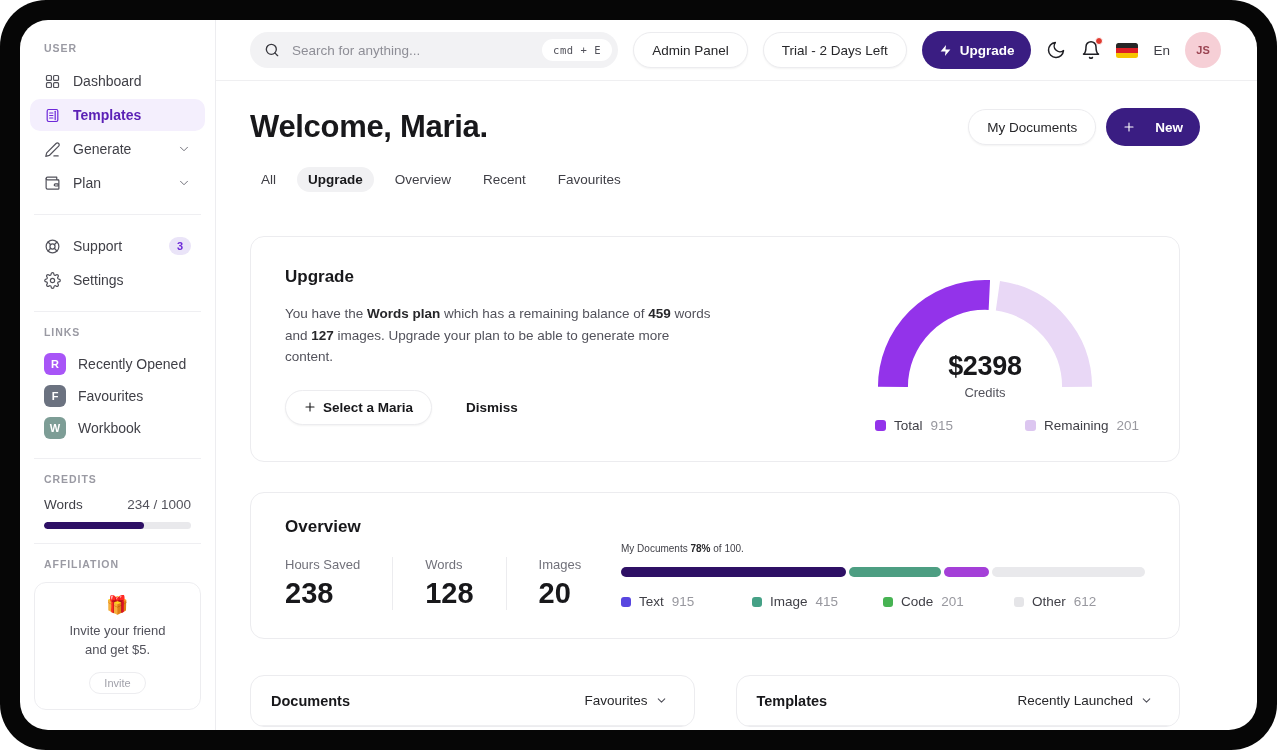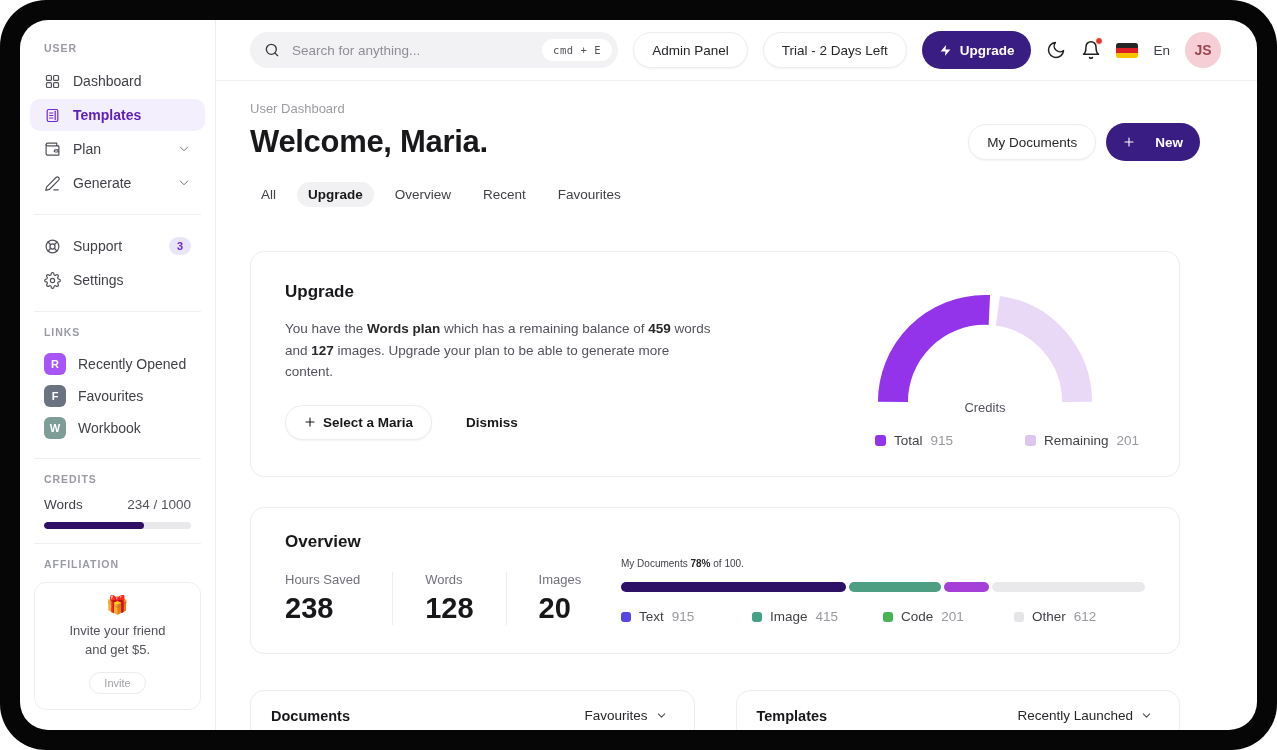--- a/index.html
+++ b/index.html
@@ -48,21 +48,21 @@
   .pill-btn { height: 36px; display: flex; align-items: center; padding: 0 18px; border: 1px solid #ececef; border-radius: 999px; background: #fff; font-size: 13.5px; font-weight: 500; color: #27272a; box-shadow: 0 1px 2px rgba(20,20,25,.05); cursor: pointer; font-family: inherit; white-space: nowrap; }
   .cta-btn { height: 38px; display: flex; align-items: center; gap: 8px; padding: 0 17px; border-radius: 999px; color: #fff; font-size: 13.5px; font-weight: 600; border: 0; cursor: pointer; font-family: inherit; white-space: nowrap; }
   .cta-btn svg { width: 13px; height: 13px; }
   .icon-btn { background: none; border: 0; padding: 0; display: flex; cursor: pointer; }
   .icon-btn svg { width: 20px; height: 20px; stroke: #1f1f24; fill: none; stroke-width: 1.8; stroke-linecap: round; stroke-linejoin: round; }
   .bell-wrap { position: relative; }
   .bell-dot { position: absolute; top: -3px; right: -2px; width: 8px; height: 8px; border-radius: 50%; background: #e03a30; border: 1.5px solid #fff; }
   .flag { width: 22px; height: 15px; border-radius: 2.5px; overflow: hidden; display: flex; flex-direction: column; flex: 0 0 auto; }
   .flag div { flex: 1; }
   .lang { font-size: 13.5px; color: #3f3f46; }
-  .avatar { width: 36px; height: 36px; border-radius: 50%; background: #f6cfd6; color: #9a4452; font-size: 14px; font-weight: 700; display: flex; align-items: center; justify-content: center; cursor: pointer; }
+  .avatar { width: 36px; height: 36px; border-radius: 50%; background: #f6cfd6; color: #9a4452; font-size: 11px; font-weight: 700; display: flex; align-items: center; justify-content: center; cursor: pointer; }
 
   
   .content { flex: 1; padding: 20px 57px 0 34px; overflow: hidden; }
   .breadcrumb { font-size: 13px; color: #9b9ba3; }
   .header-row { display: flex; align-items: center; margin-top: 7px; }
   .page-title { font-size: 31px; font-weight: 800; letter-spacing: -0.01em; text-align: center; }
   .header-actions { margin-left: auto; display: flex; gap: 10px; align-items: center; }
   .tabs { display: flex; align-items: center; gap: 10px; margin-top: 21px; }
   .tab { font-size: 13.5px; color: #3f3f46; padding: 5px 11px; border-radius: 999px; cursor: pointer; }
   .tab.active { background: #f1f1f3; color: #18181b; font-weight: 700; }
@@ -132,38 +132,38 @@
           <line x1="8" y1="8.5" x2="12.5" y2="8.5"></line>
           <line x1="8" y1="12" x2="12.5" y2="12"></line>
           <line x1="8" y1="15.5" x2="12.5" y2="15.5"></line>
           <line x1="15.8" y1="6" x2="15.8" y2="18"></line>
         </svg>
       <span>Templates</span>
     </div>
 
     <div class="nav-item">
       <svg viewBox="0 0 24 24">
-          <path d="M20 7H5a2 2 0 0 1-2-2 2 2 0 0 1 2-2h13v4"></path>
-          <path d="M3 5v13a2 2 0 0 0 2 2h15a1 1 0 0 0 1-1V8a1 1 0 0 0-1-1"></path>
-          <path d="M16 12.5h4v3h-4a1.5 1.5 0 0 1 0-3z"></path>
-        </svg>
-      <span>Plan</span>
+          <path d="M17 3.5a2.6 2.6 0 1 1 3.7 3.7L7.5 20.4 2.5 21.7l1.3-5L17 3.5z"></path>
+          <line x1="14" y1="21" x2="20" y2="21"></line>
+        </svg>
+      <span>Generate</span>
       <span class="chev">
           <svg viewBox="0 0 24 24">
             <polyline points="6 9 12 15 18 9"></polyline>
           </svg>
         </span>
     </div>
 
     <div class="nav-item">
       <svg viewBox="0 0 24 24">
-          <path d="M17 3.5a2.6 2.6 0 1 1 3.7 3.7L7.5 20.4 2.5 21.7l1.3-5L17 3.5z"></path>
-          <line x1="14" y1="21" x2="20" y2="21"></line>
-        </svg>
-      <span>Generate</span>
+          <path d="M20 7H5a2 2 0 0 1-2-2 2 2 0 0 1 2-2h13v4"></path>
+          <path d="M3 5v13a2 2 0 0 0 2 2h15a1 1 0 0 0 1-1V8a1 1 0 0 0-1-1"></path>
+          <path d="M16 12.5h4v3h-4a1.5 1.5 0 0 1 0-3z"></path>
+        </svg>
+      <span>Plan</span>
       <span class="chev">
           <svg viewBox="0 0 24 24">
             <polyline points="6 9 12 15 18 9"></polyline>
           </svg>
         </span>
     </div>
 
     <div class="sb-divider"></div>
 
     <div class="nav-item">
@@ -265,21 +265,20 @@
           <div style="background:#262626"></div>
           <div style="background:#dd1f26"></div>
           <div style="background:#f6c500"></div>
         </div>
         <span class="lang">En</span>
         <div class="avatar">JS</div>
       </div>
     </header>
 
     <div class="content">
-      <div class="breadcrumb">User Dashboard</div>
 
       <div class="header-row">
         <h1 class="page-title" style="margin:0">Welcome, Maria.</h1>
         <div class="header-actions">
           <button class="pill-btn">My Documents</button>
           <button class="cta-btn" style="background: rgb(58, 29, 130); gap: 20px;">
             <svg class="plus" viewBox="0 0 24 24" stroke="#fff">
                 <line x1="12" y1="4" x2="12" y2="20"></line>
                 <line x1="4" y1="12" x2="20" y2="12"></line>
               </svg>
@@ -312,20 +311,21 @@
           </div>
         </div>
 
         <div class="uc-right">
           <div class="gauge-wrap">
             <svg viewBox="0 0 220 128">
               <path d="M 24 112 A 86 86 0 0 1 196 112" fill="none" stroke-width="28" stroke-dasharray="139 500" style="stroke: rgb(147, 51, 234);"></path>
               <path d="M 24 112 A 86 86 0 0 1 196 112" fill="none" stroke-width="28" stroke-dasharray="0 147 123 500" style="stroke: rgb(233, 216, 246);"></path>
             </svg>
             <div class="gauge-center">
+              <div class="gauge-value">$2398</div>
               <div class="gauge-label">Credits</div>
             </div>
           </div>
           <div class="gauge-legend">
             <div class="lg-item">
               <span class="lg-sq" style="background: rgb(147, 51, 234);"></span>
               <span>Total</span>
               <span class="lg-val">915</span>
             </div>
             <div class="lg-item">

